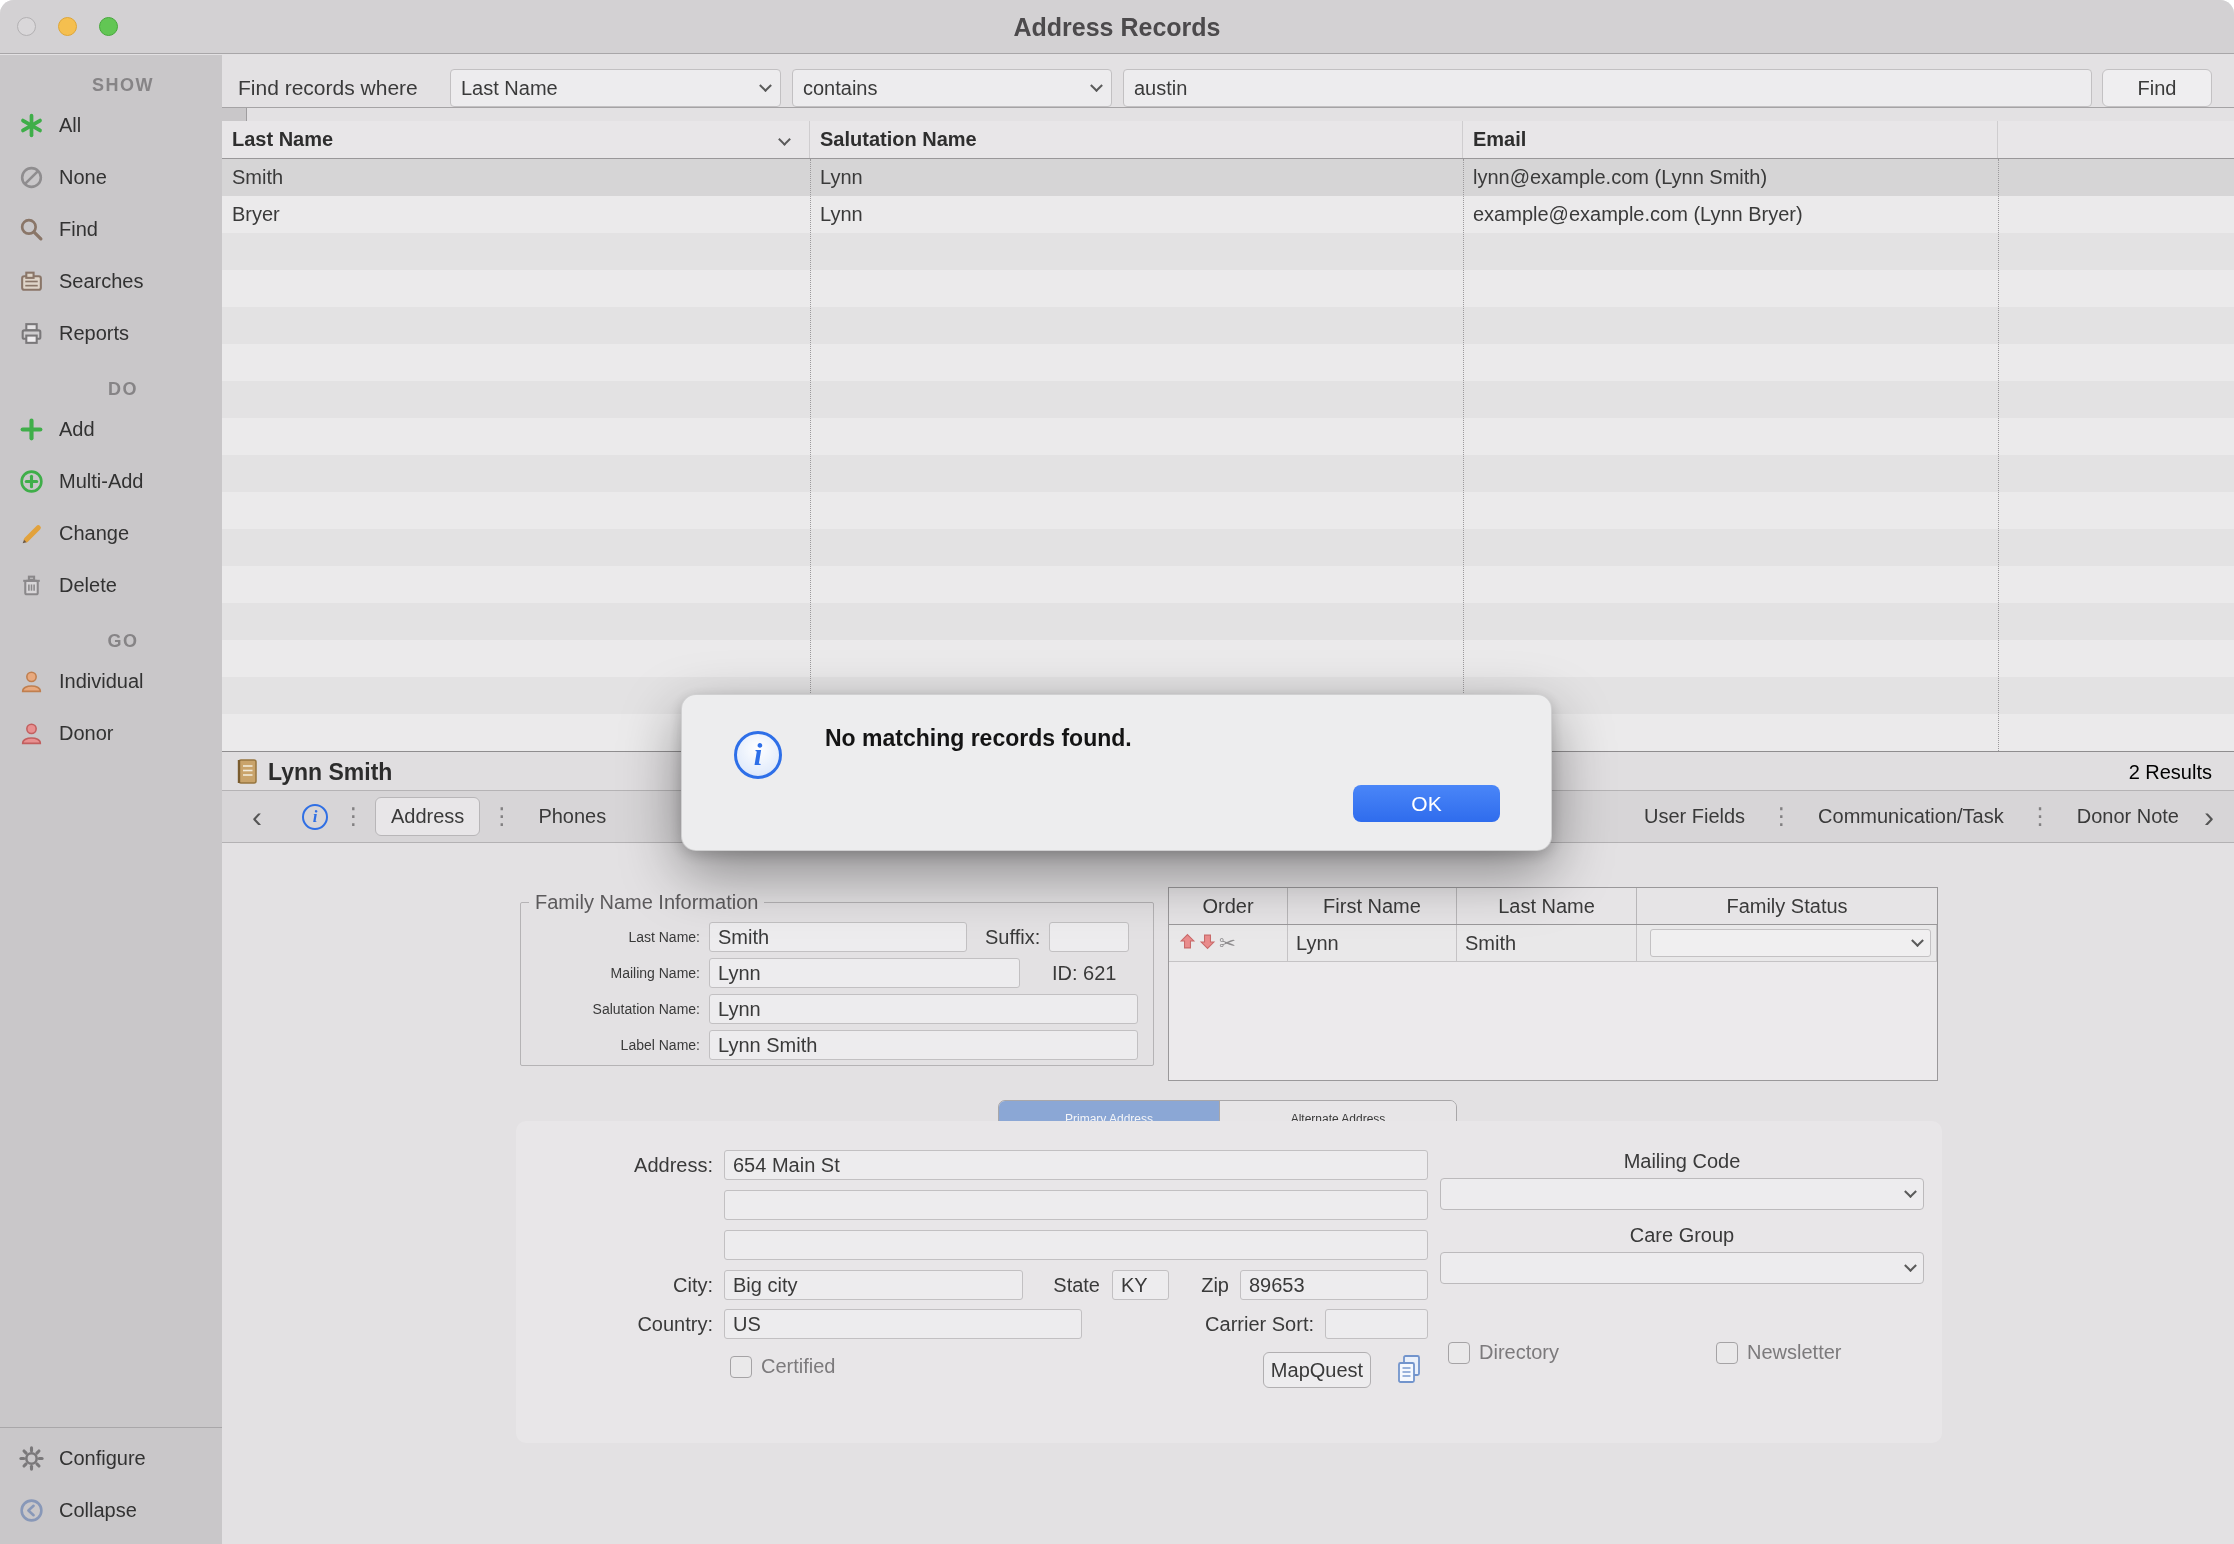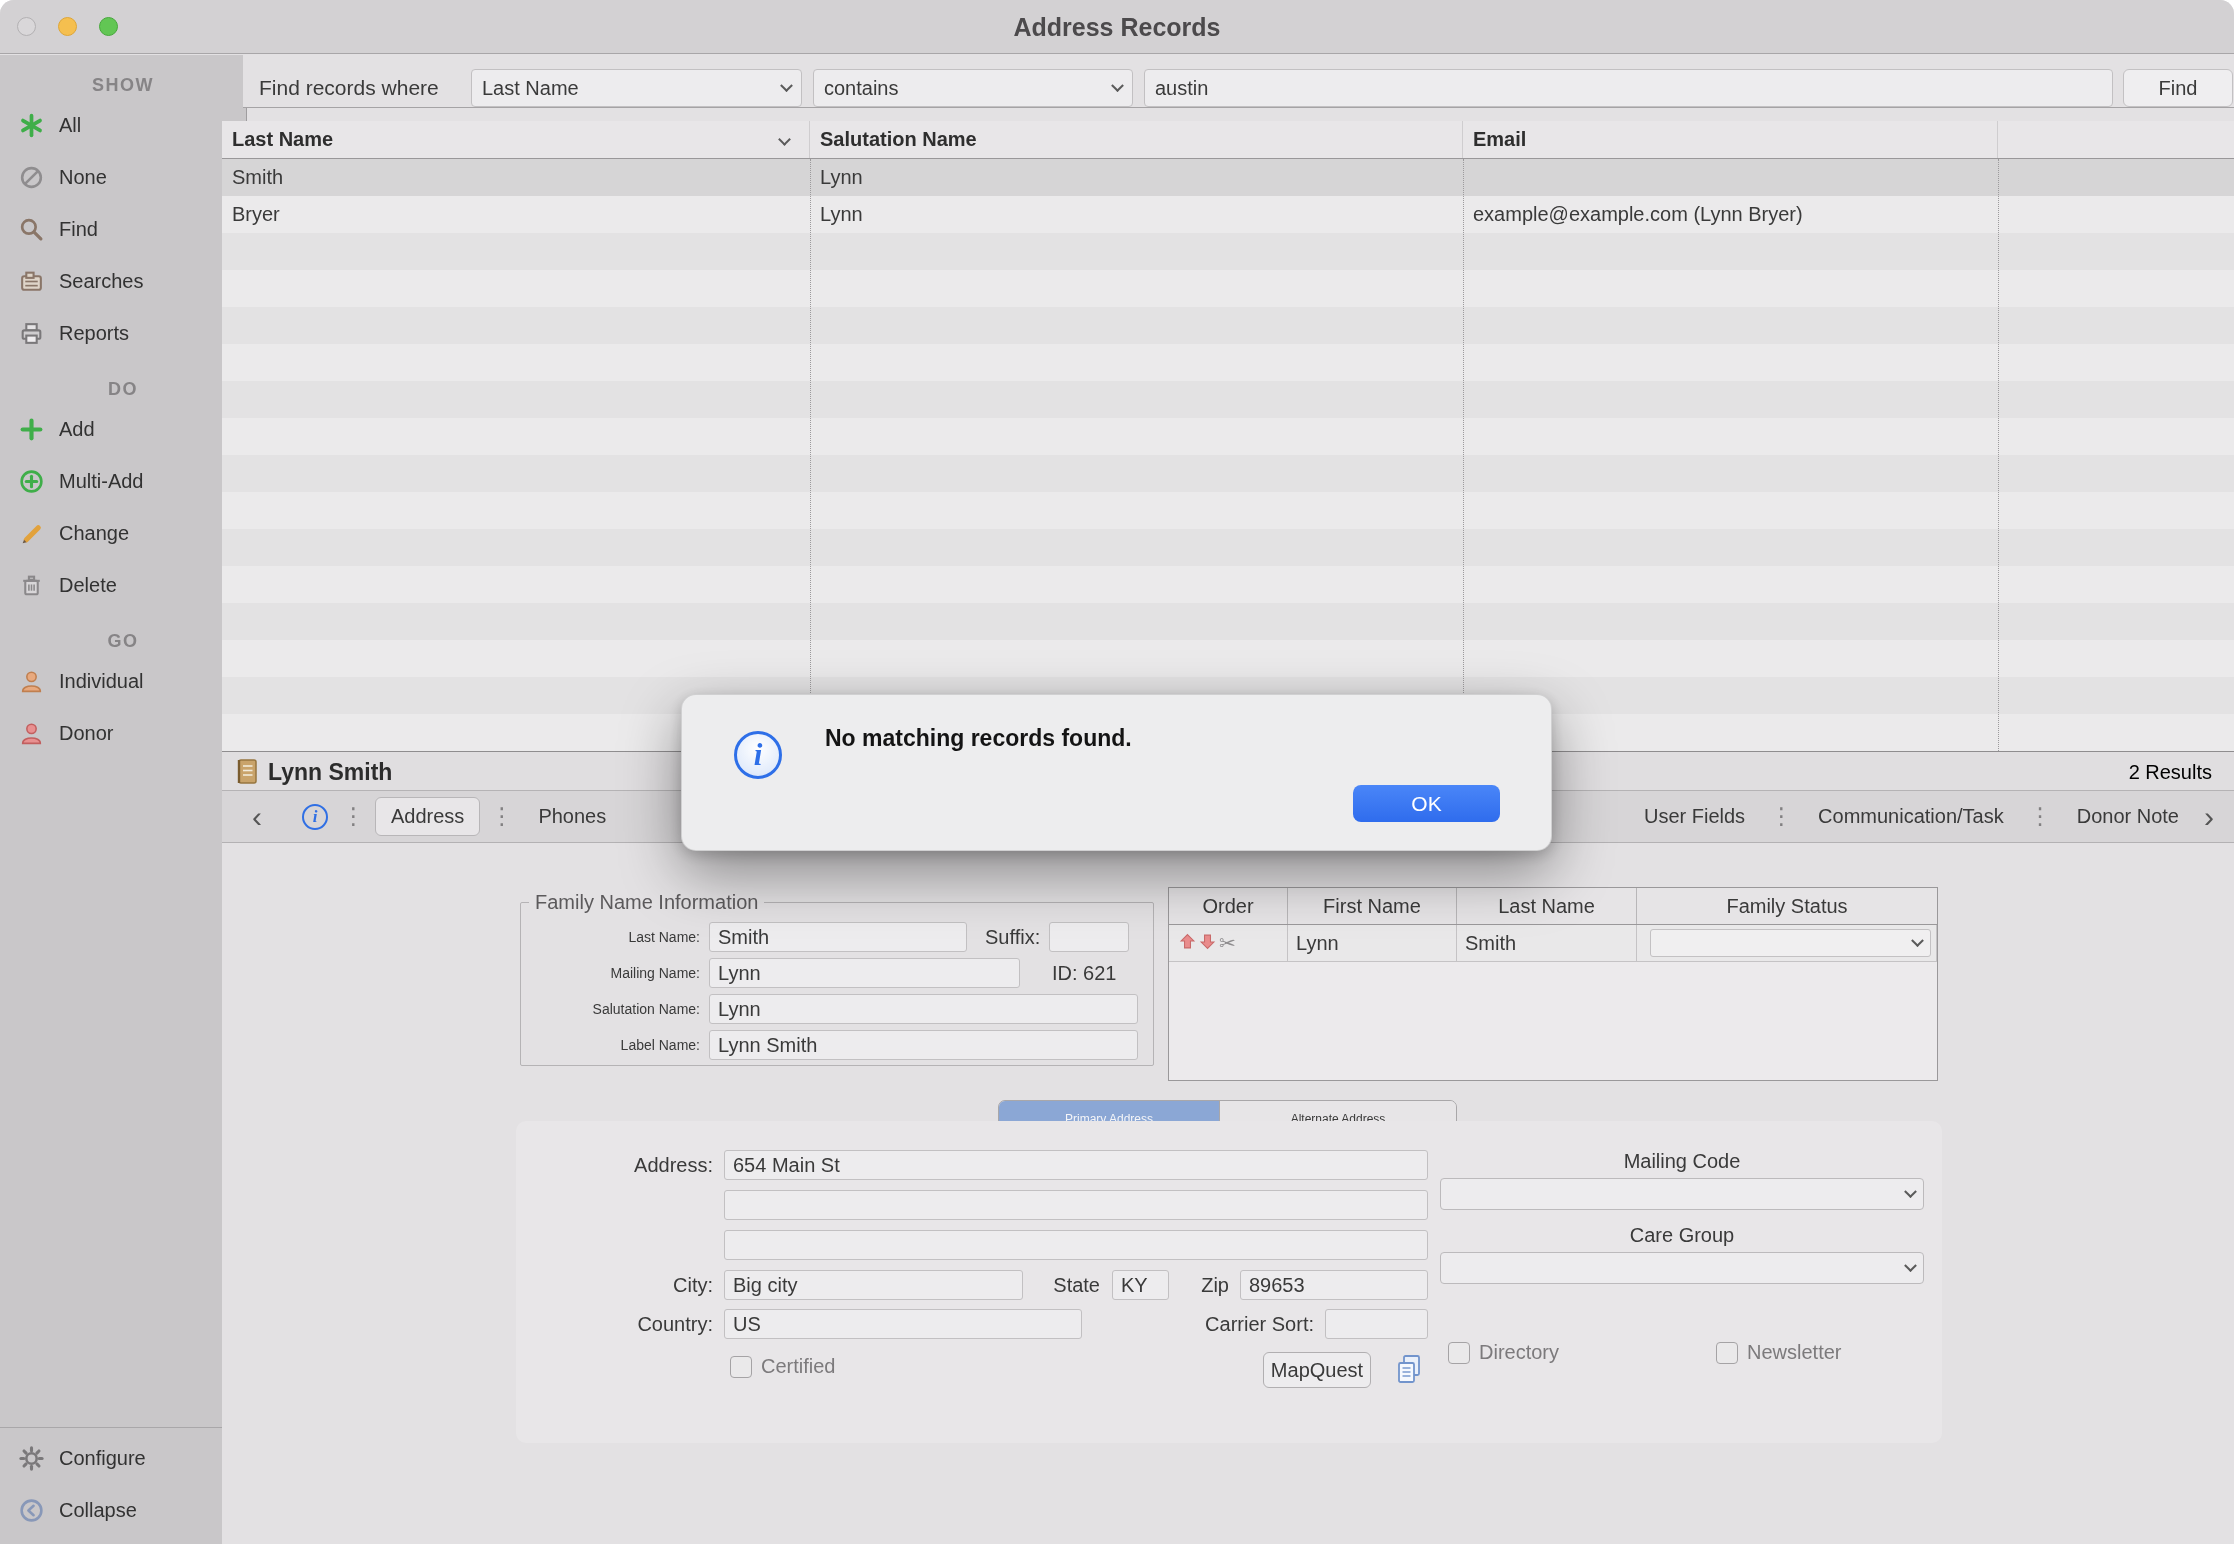--- a/index.html
+++ b/index.html
@@ -21,21 +21,21 @@
   
   .sidebar { position:absolute; top:55px; left:0; bottom:0; width:247px; background:#c9c7c9; border-right:1px solid #9f9d9f; }
   .side-header { margin-top:16px; height:28px; line-height:28px; text-align:center; font-size:18px; font-weight:700; letter-spacing:1.5px; color:#868486; }
   .side-item { height:52px; display:flex; align-items:center; padding-left:18px; gap:14px; font-size:20px; color:#323232; cursor:pointer; }
   .side-item .ic { width:27px; height:27px; flex:0 0 27px; display:flex; align-items:center; justify-content:center; }
   .side-footer { position:absolute; bottom:8px; left:0; right:0; border-top:1px solid #a9a7a9; padding-top:4px; }
 
   
   .main { position:absolute; top:55px; left:222px; right:0; bottom:0; }
 
-  .search-row { position:absolute; top:0; left:0; right:0; height:53px; background:#e3e1e3; border-bottom:1px solid #a5a3a5;margin-left:21px; }
+  .search-row { position:absolute; top:0; left:0; right:0; height:53px; background:#e3e1e3; border-bottom:1px solid #a5a3a5; }
   .search-label { position:absolute; left:16px; top:0; height:66px; line-height:66px; font-size:21px; color:#3a3a3a; }
   .field { background:#edecee; border:1px solid #c2c0c2; border-radius:4px; display:flex; align-items:center; padding:0 10px; font-size:20px; color:#3a3a3a; height:38px; }
   .select { cursor:pointer; }
   .chev { width:9px; height:9px; border-right:2px solid #5a5a5a; border-bottom:2px solid #5a5a5a; transform:rotate(45deg) translate(-2px,-2px); flex:0 0 9px; margin-left:auto; }
   .sel1 { position:absolute; left:228px; top:14px; width:331px; }
   .sel2 { position:absolute; left:570px; top:14px; width:320px; }
   .query { position:absolute; left:901px; top:14px; width:969px; }
   .find-btn { position:absolute; left:1880px; top:14px; width:110px; height:38px; background:#efeef0; border:1px solid #c3c1c3; border-radius:6px; text-align:center; line-height:36px; font-size:20px; color:#3a3a3a; cursor:pointer; }
 
   
@@ -313,20 +313,21 @@
       </div>
       <div class="th c2"><span>Salutation Name</span></div>
       <div class="th c3"><span>Email</span></div>
       <div class="th c4"></div>
     </div>
 
     <div class="tbody">
       <div class="trow sel">
         <div class="td c1">Smith</div>
         <div class="td c2">Lynn</div>
+        <div class="td c3">lynn@example.com (Lynn Smith)</div>
         <div class="td c4"></div>
       </div>
       <div class="trow">
         <div class="td c1">Bryer</div>
         <div class="td c2">Lynn</div>
         <div class="td c3">example@example.com (Lynn Bryer)</div>
         <div class="td c4"></div>
       </div>
       <div class="trow"></div>
       <div class="trow"></div>

